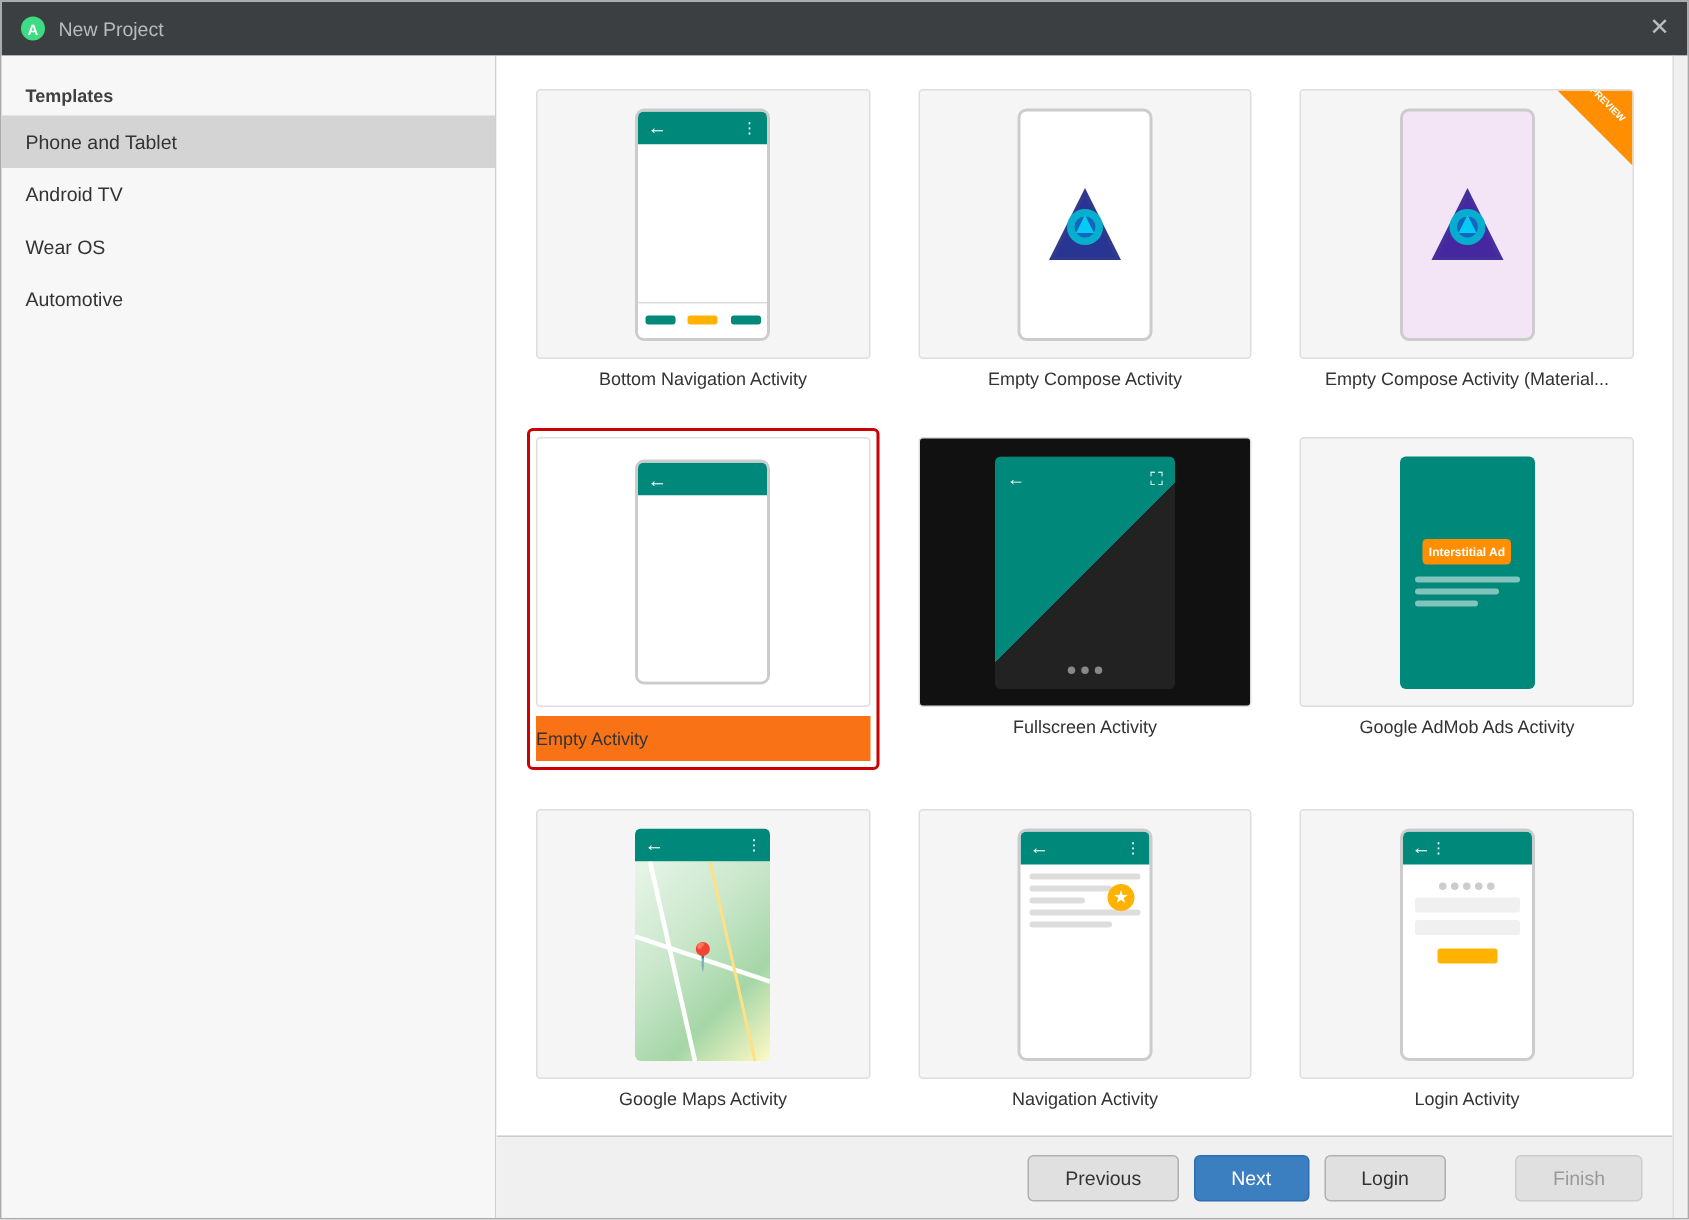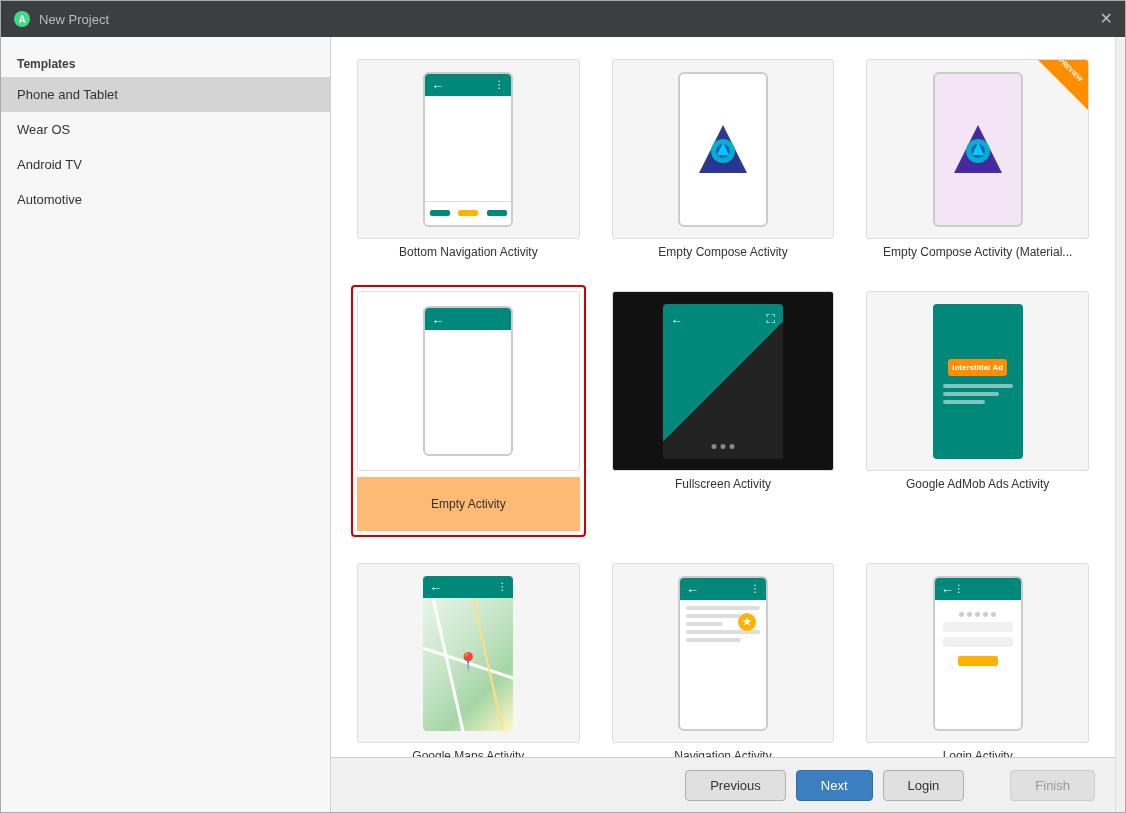--- a/index.html
+++ b/index.html
@@ -447,24 +447,24 @@
   </div>
 
   <div class="main-content">
 
     <div class="sidebar">
       <div class="sidebar-section-label">Templates</div>
       <div class="sidebar-item active">
         <span>Phone and Tablet</span>
       </div>
       <div class="sidebar-item">
-        <span>Wear OS</span>
+        <span>Android TV</span>
       </div>
       <div class="sidebar-item">
-        <span>Android TV</span>
+        <span>Wear OS</span>
       </div>
       <div class="sidebar-item">
         <span>Automotive</span>
       </div>
     </div>
 
     <div class="content-area">
       <div class="grid-area">
         <div class="grid">
 
@@ -521,21 +521,21 @@
 
           <div class="template-card selected">
             <div class="card-img" style="background:#fff;">
               <div class="phone-mock" style="width:90px;height:150px;">
                 <div class="phone-topbar">
                   <span class="phone-topbar-back">←</span>
                 </div>
                 <div class="phone-body"></div>
               </div>
             </div>
-            <div class="card-label" style="background:#fdba74;width:100%;padding:20px 0;text-align:center;">Empty Activity</div>
+            <div class="card-label" style="background:#f97316;width:100%;padding:8px 0;text-align:left;">Empty Activity</div>
           </div>
 
           <div class="template-card">
             <div class="card-img" style="background:#111;">
               <div class="fullscreen-mock">
                 <div class="fullscreen-diagonal"></div>
                 <span class="fullscreen-icons">←</span>
                 <span class="fullscreen-expand" style="position:absolute;top:8px;right:8px;color:white;font-size:12px;">⛶</span>
                 <div class="fullscreen-dots">
                   <div class="fullscreen-dot"></div>

